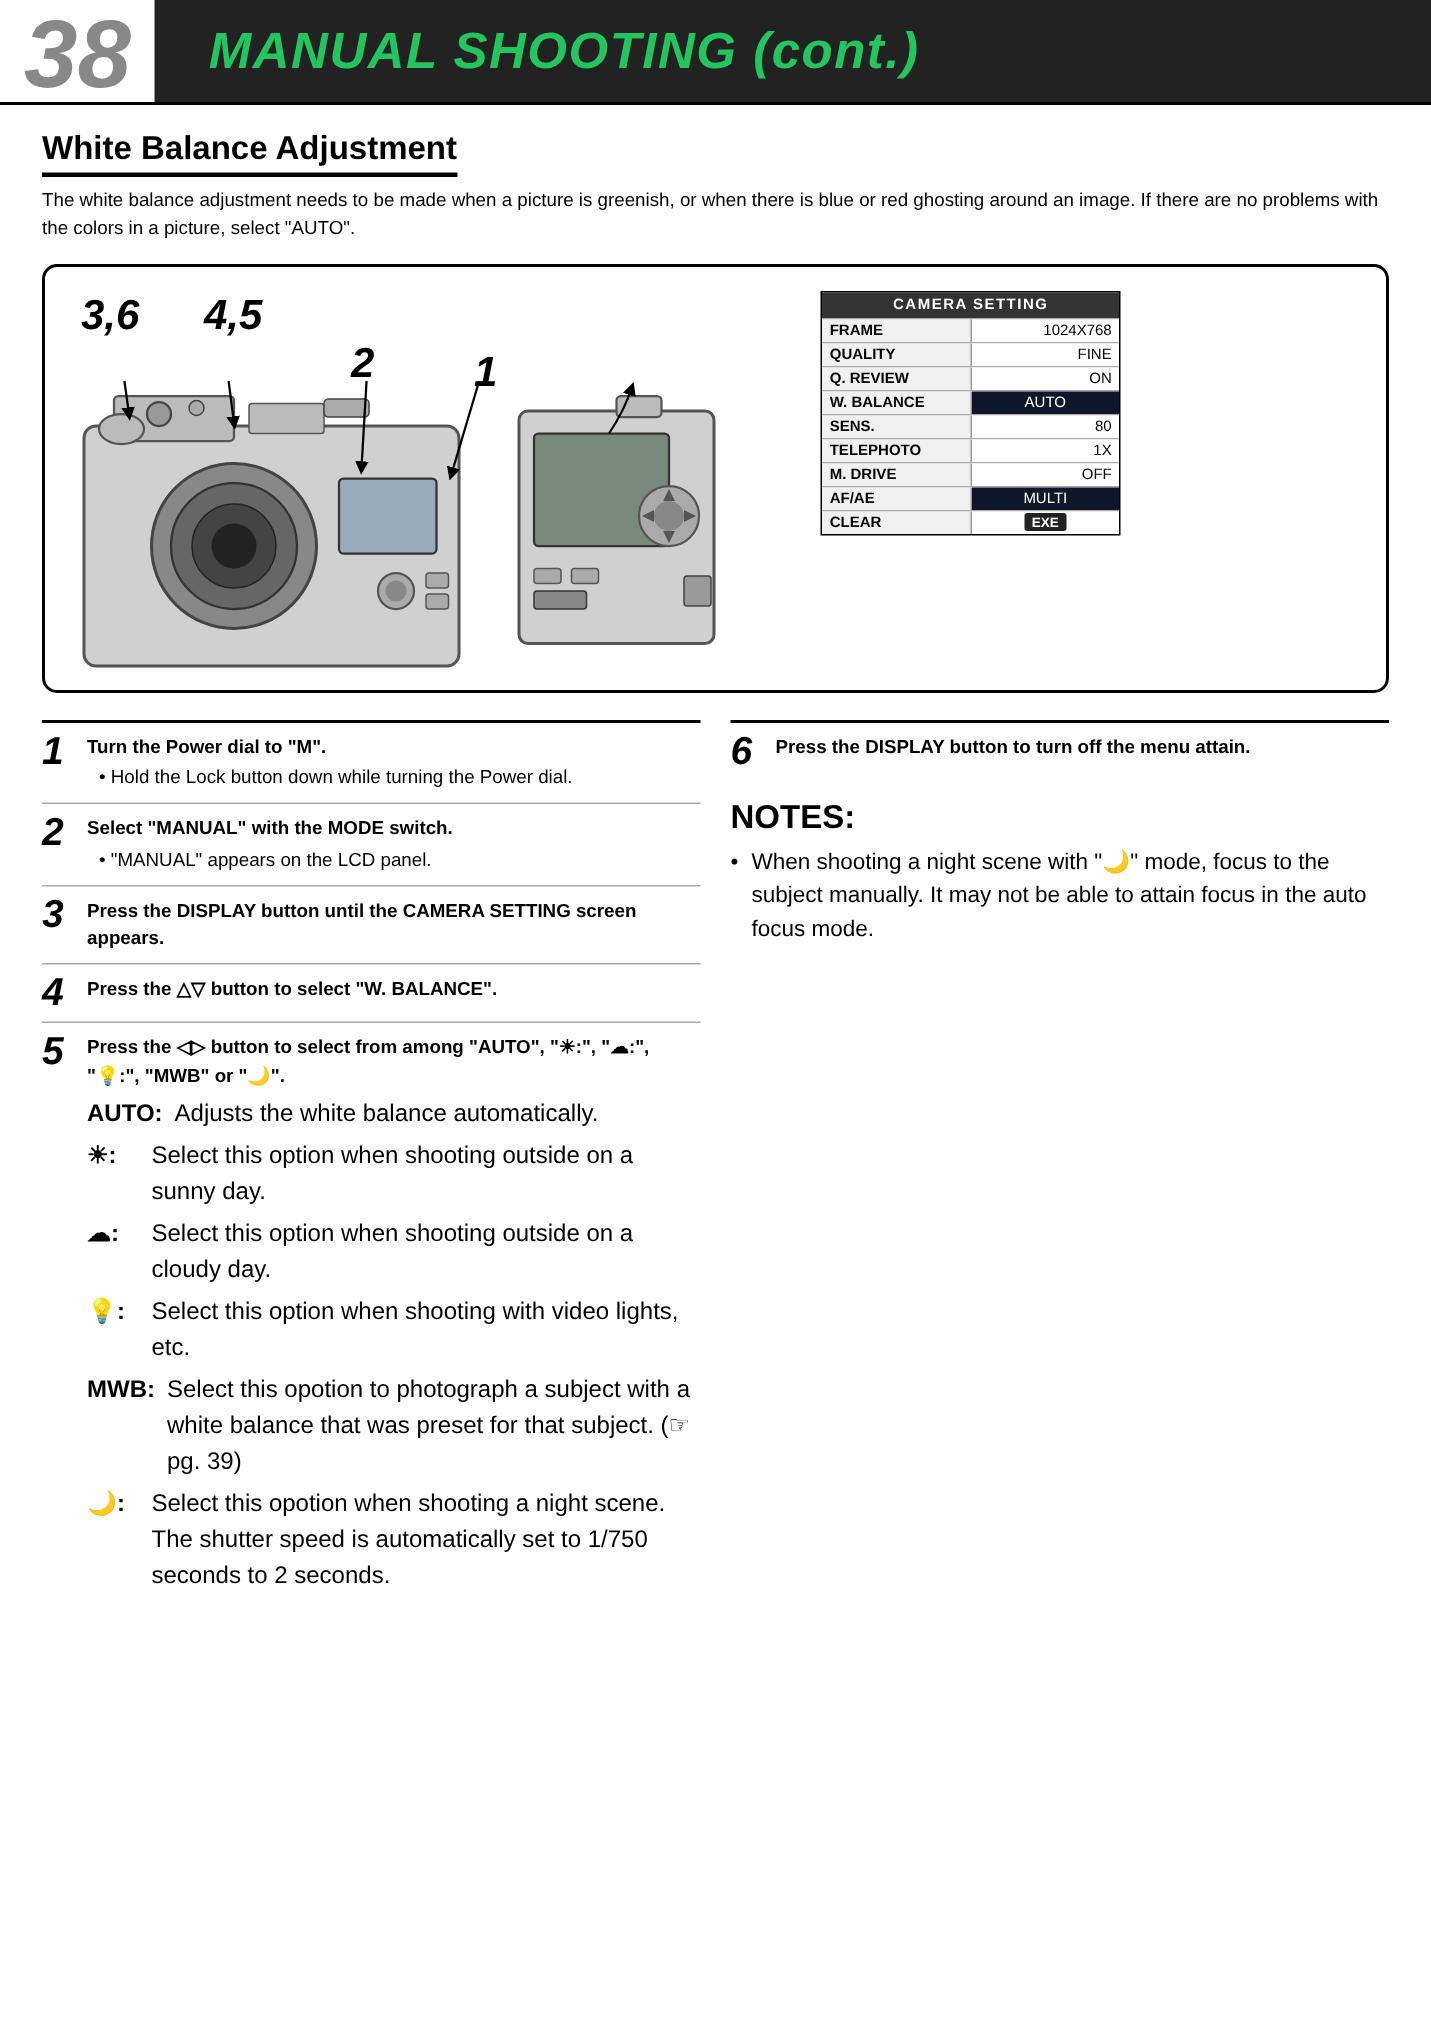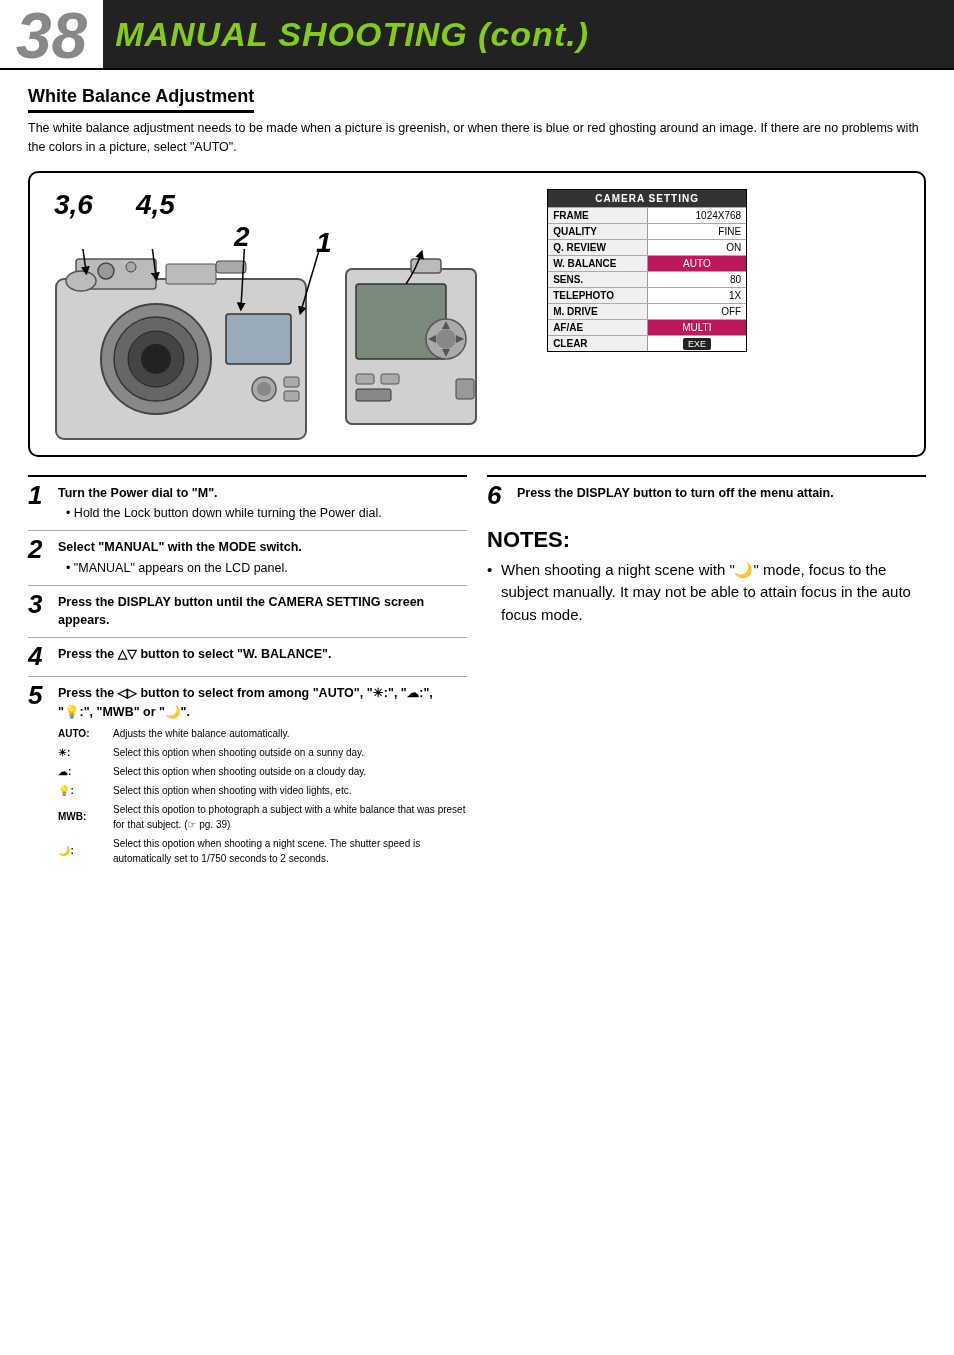--- a/index.html
+++ b/index.html
@@ -25,37 +25,37 @@
       font-size: 64px;
       font-style: italic;
       font-weight: bold;
       color: #888;
       padding: 4px 16px 0 16px;
       line-height: 1;
     }
     .page-title-header {
       flex: 1;
       background: #222;
-      color: #84cc16;
+      color: #22c55e;
       font-size: 34px;
       font-style: italic;
       font-weight: bold;
       display: flex;
       align-items: center;
-      padding-left: 12px;
+      padding-left: 36px;
       letter-spacing: 1px;
     }
 
     .content-area {
       padding: 8px 28px 16px 28px;
     }
 
     
     .section-title {
-      font-size: 18px;
+      font-size: 22px;
       font-weight: bold;
       border-bottom: 3px solid #000;
       padding-bottom: 3px;
       margin-bottom: 6px;
       display: inline-block;
     }
 
     .intro-text {
       font-size: 12.5px;
       line-height: 1.5;
@@ -118,35 +118,35 @@
       border-right: 1px solid #999;
     }
     .settings-value {
       flex: 1;
       padding: 2px 5px;
       font-size: 10px;
       text-align: right;
       background: #fff;
     }
     .settings-value.highlighted {
-      background: #be185d;
+      background: #0f172a;
       color: #fff;
       text-align: center;
     }
     .settings-value.exe-btn {
       background: #fff;
       text-align: center;
     }
     .exe-badge {
       background: #222;
       color: #fff;
       padding: 1px 5px;
       font-size: 9px;
       border-radius: 2px;
-      font-weight: normal;
+      font-weight: bold;
     }
 
     
     .steps-section {
       display: flex;
       gap: 20px;
       margin-top: 4px;
     }
 
     .steps-left {
@@ -191,25 +191,24 @@
       margin-left: 8px;
       margin-top: 2px;
     }
 
     .step-content .sub-item::before {
       content: "• ";
     }
 
     .option-row {
       display: flex;
-      gap: 20px;
+      gap: 8px;
       margin-top: 4px;
-      font-size: 10px;
+      font-size: 16px;
       line-height: 1.5;
-      align-items: center;
     }
     .option-label {
       min-width: 35px;
       font-weight: bold;
     }
     .option-text {
       flex: 1;
     }
 
     

